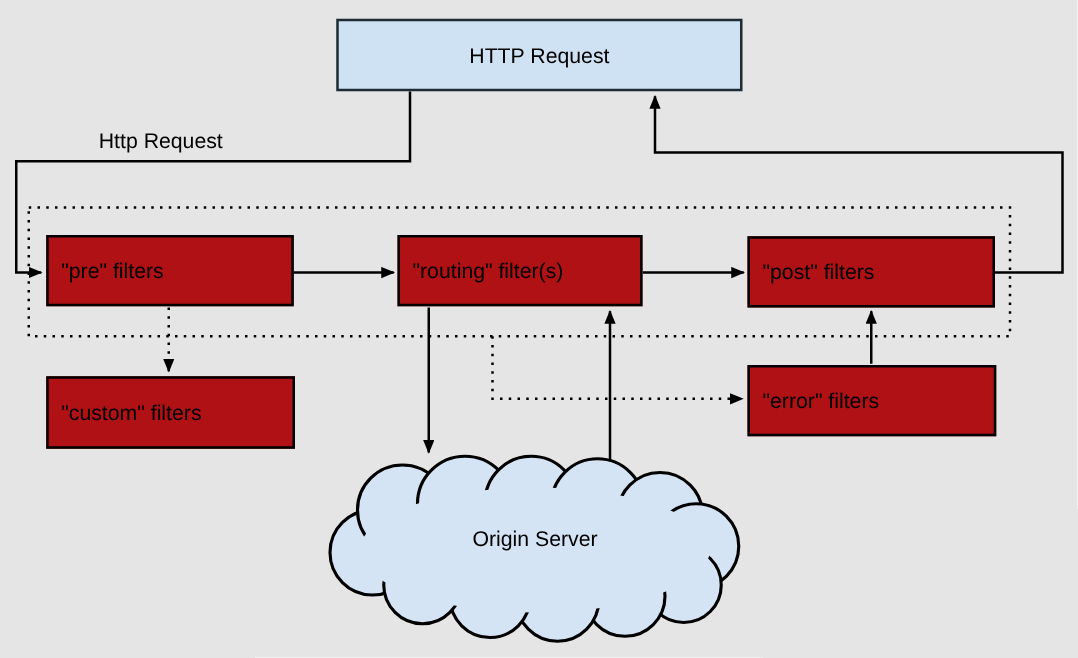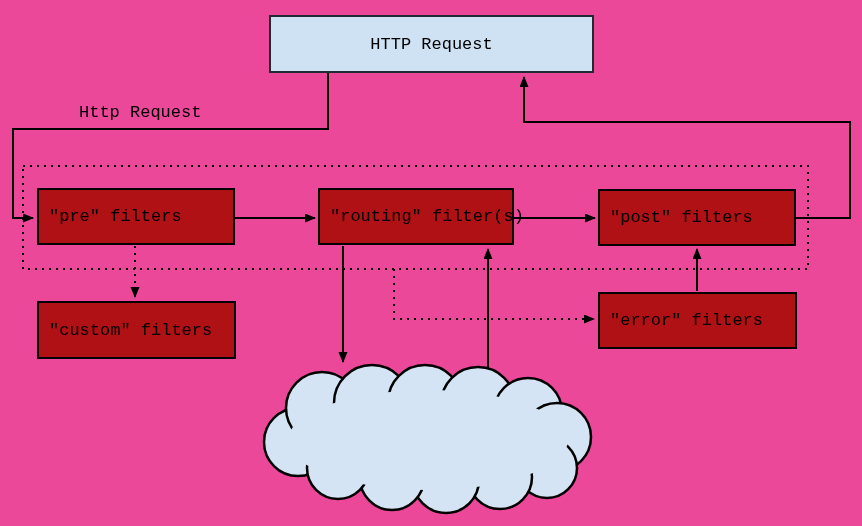--- a/index.html
+++ b/index.html
@@ -1,18 +1,18 @@
 <!DOCTYPE html>
 <html><head>
 <meta charset="utf-8">
 <style>
   html,body{margin:0;padding:0;background:#fff;}
   .canvas{
-    position:relative;width:862px;height:526px;background:#ec4899;
-    font-family:Liberation Mono, monospace;color:#000;overflow:hidden;
+    position:relative;width:862px;height:526px;background:#e5e5e5;
+    font-family:Liberation Sans, sans-serif;color:#000;overflow:hidden;
   }
   .wires{position:absolute;left:0;top:0;width:862px;height:526px;}
   .node{
     position:absolute;box-sizing:border-box;display:flex;align-items:center;
     font-size:17px;line-height:1;white-space:nowrap;
   }
   .node.blue{
     background:#cfe2f3;border:2px solid #1f2a33;justify-content:center;
   }
   .node.red{
@@ -101,14 +101,15 @@
   <div class="node red" id="custom-box">
     <span>"custom" filters</span>
   </div>
 
   <div class="node red" id="error-box">
     <span>"error" filters</span>
   </div>
 
   <div class="edge-label" id="lbl-request">Http Request</div>
 
+  <div id="cloud-label">Origin Server</div>
 
 </div>
 
 </body></html>

